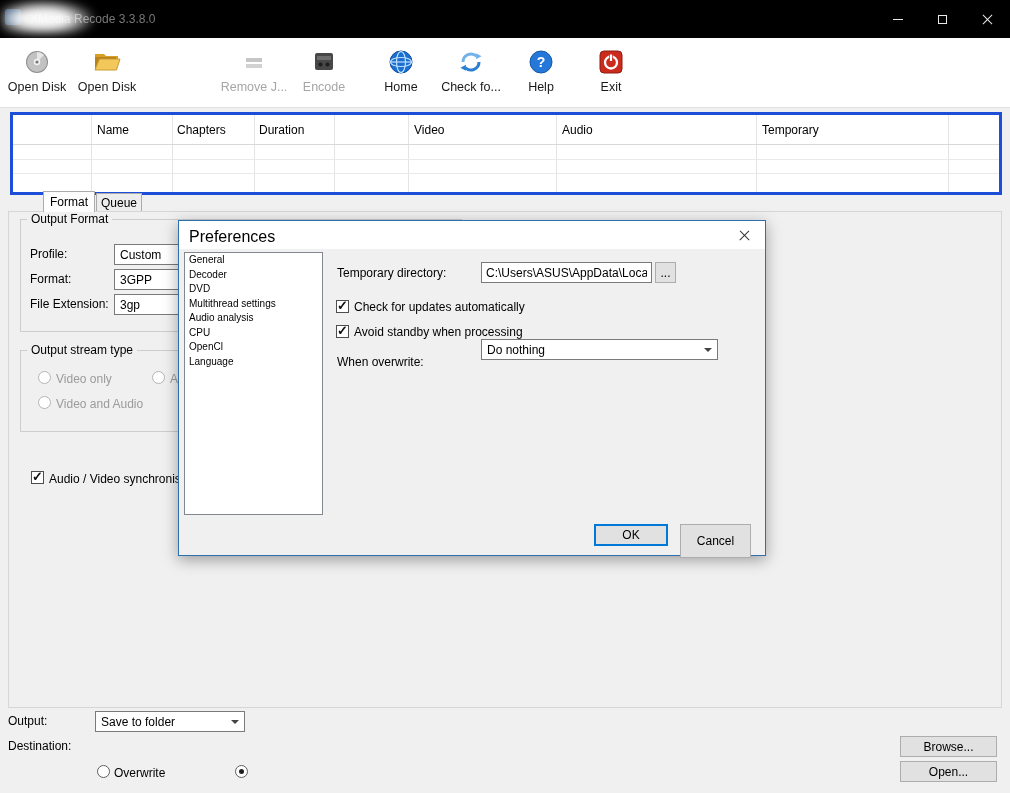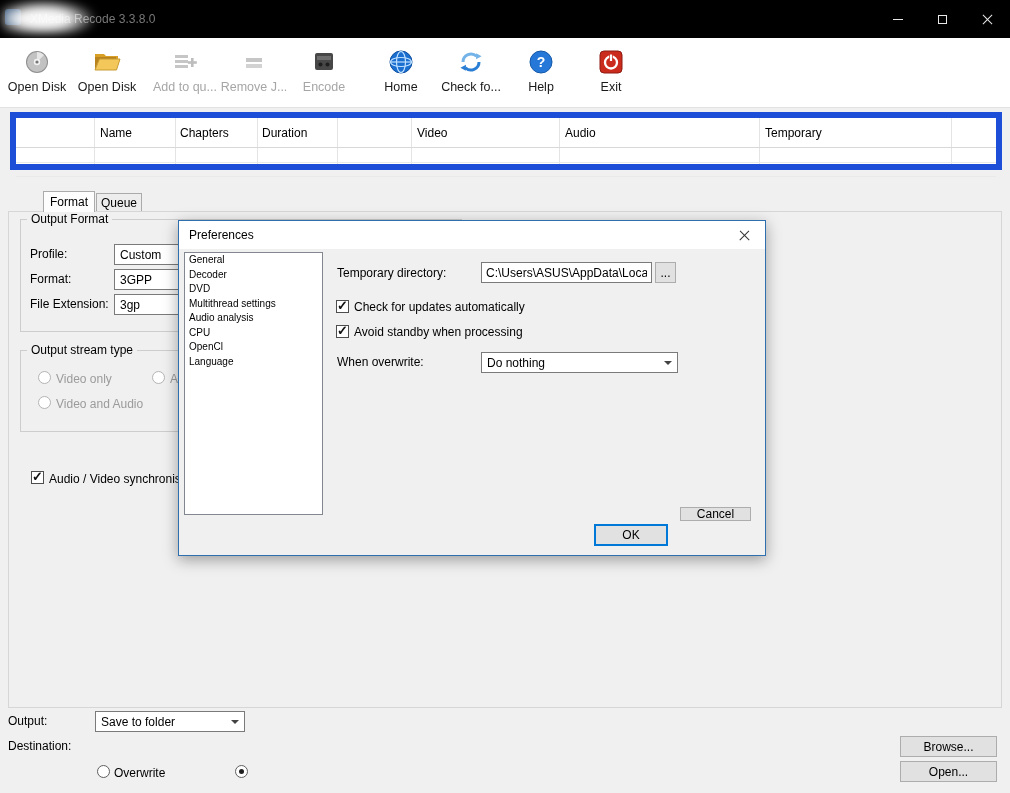--- a/index.html
+++ b/index.html
@@ -28,21 +28,21 @@
   .glyph-x::after  { transform: rotate(-45deg); }
 
   
   .toolbar { position:absolute; left:0; top:38px; width:1010px; height:70px; background:#fff; border-bottom:1px solid #e2e2e2; }
   .tb-btn { position:absolute; top:8px; height:56px; text-align:center; cursor:default; }
   .tb-icon { height:32px; display:flex; align-items:center; justify-content:center; }
   .tb-label { display:block; margin-top:2px; font-size:12.5px; color:#1a1a1a; white-space:nowrap; }
   .tb-btn.disabled .tb-label { color:#a6a6a6; }
 
   
-  .job-table { position:absolute; left:10px; top:112px; width:992px; height:58px; background:#fff; border:6px solid #1d4ed8; }
+  .job-table { position:absolute; left:10px; top:112px; width:992px; height:83px; background:#fff; border:3px solid #1d4ed8; }
   .jt-col { position:absolute; top:8px; font-size:12px; color:#000; white-space:nowrap; }
   .vline { position:absolute; top:0; bottom:0; width:1px; background:#e4e4e4; }
   .hline { position:absolute; left:0; right:0; height:1px; background:#e9e9e9; }
   .hline.strong { background:#d8d8d8; }
 
   
   .tab { position:absolute; display:flex; align-items:center; justify-content:center; border:1px solid #ababab; border-bottom:none; font-size:12px;margin-left:35px; }
   .tab.active { left:8px; top:191px; width:52px; height:21px; background:#fdfdfd; z-index:2; }
   .tab.inactive { left:61px; top:193px; width:46px; height:19px; background:#ededed; }
   .format-page { position:absolute; left:8px; top:211px; width:994px; height:497px; background:#f0f0f0; border:1px solid #d6d6d6; }
@@ -59,21 +59,21 @@
   .checkbox { position:absolute; width:13px; height:13px; background:#fff; border:1px solid #4d4d4d; }
   .checkbox.checked::after { content:"✓"; position:absolute; left:0px; top:-3px; font-size:13px; font-weight:bold; color:#111; }
   .radio { position:absolute; width:13px; height:13px; background:#fff; border:1px solid #5f5f5f; border-radius:50%; }
   .radio.disabled { border-color:#b4b4b4; }
   .radio.selected::after { content:""; position:absolute; left:3px; top:3px; width:5px; height:5px; border-radius:50%; background:#1f1f1f; }
 
   
   .dialog { position:absolute; left:178px; top:220px; width:588px; height:336px; background:#f0f0f0;
     border:1px solid #2f6fad; box-shadow:0 4px 14px rgba(0,0,0,0.35); z-index:10; }
   .dlg-titlebar { position:absolute; left:0; top:0; width:100%; height:28px; background:#fff; }
-  .dlg-title { position:absolute; left:10px; top:7px; font-size:12px; }
+  .dlg-title { position:absolute; left:10px; top:7px; font-size:16px; }
   .dlg-close { position:absolute; right:6px; top:0; width:30px; height:28px; display:flex; align-items:center; justify-content:center; }
   .glyph-x-dark { position:relative; width:11px; height:11px; display:block; }
   .glyph-x-dark::before, .glyph-x-dark::after { content:""; position:absolute; left:-1px; top:5px; width:13px; height:1.4px; background:#333; }
   .glyph-x-dark::before { transform:rotate(45deg); }
   .glyph-x-dark::after { transform:rotate(-45deg); }
   .dlg-list { position:absolute; left:5px; top:31px; width:139px; height:263px; background:#fff; border:1px solid #828790; overflow:hidden; }
   .list-item { padding:0 4px; line-height:14.5px; font-size:10px; white-space:nowrap; }
 </style>
 </head>
 <body>
@@ -110,32 +110,20 @@
     </div>
     <div class="tb-btn" style="left:74px;width:66px">
       <span class="tb-icon">
         <svg width="28" height="24" viewBox="0 0 28 24">
             <path d="M2 4h9l2 2h12v5H2z" fill="#d99f27"></path>
             <path d="M2 20V7h21v3H6z" fill="#b8831c"></path>
             <path d="M6.5 9H27l-3.5 11H2z" fill="#f3c75a" stroke="#c79b33"></path>
           </svg>
       </span>
       <span class="tb-label">Open Disk</span>
-    </div>
-    <div class="tb-btn disabled" style="left:150px;width:70px">
-      <span class="tb-icon">
-        <svg width="26" height="24" viewBox="0 0 26 24">
-            <rect x="3" y="5" width="13" height="3" fill="#c6c6c6"></rect>
-            <rect x="3" y="10" width="13" height="3" fill="#c6c6c6"></rect>
-            <rect x="3" y="15" width="13" height="3" fill="#c6c6c6"></rect>
-            <rect x="19" y="8" width="2.6" height="9" fill="#bdbdbd"></rect>
-            <rect x="15.8" y="11.2" width="9" height="2.6" fill="#bdbdbd"></rect>
-          </svg>
-      </span>
-      <span class="tb-label">Add to qu...</span>
     </div>
     <div class="tb-btn disabled" style="left:218px;width:72px">
       <span class="tb-icon">
         <svg width="26" height="24" viewBox="0 0 26 24">
             <rect x="5" y="8" width="16" height="4" fill="#c6c6c6"></rect>
             <rect x="5" y="14" width="16" height="4" fill="#d2d2d2"></rect>
           </svg>
       </span>
       <span class="tb-label">Remove J...</span>
     </div>
@@ -282,29 +270,29 @@
       <span>...</span>
     </div>
 
     <span class="checkbox checked" style="left:157px;top:79px"></span>
     <span class="lbl" style="left:175px;top:79px">Check for updates automatically</span>
 
     <span class="checkbox checked" style="left:157px;top:104px"></span>
     <span class="lbl" style="left:175px;top:104px">Avoid standby when processing</span>
 
     <span class="lbl" style="left:158px;top:134px">When overwrite:</span>
-    <div class="combo" style="left:302px;top:131px;width:197px">
+    <div class="combo" style="left:302px;top:118px;width:237px">
       <span class="combo-val">Do nothing</span>
       <span class="combo-arrow"></span>
     </div>
 
     <div class="btn default" style="left:415px;top:303px;width:74px;height:22px">
       <span>OK</span>
     </div>
-    <div class="btn" style="left:501px;top:286px;width:71px;height:14px">
+    <div class="btn" style="left:501px;top:303px;width:71px;height:34px">
       <span>Cancel</span>
     </div>
   </div>
 
   <span class="lbl" style="left:8px;top:714px">Output:</span>
   <div class="combo" style="left:95px;top:711px;width:150px">
     <span class="combo-val">Save to folder</span>
     <span class="combo-arrow"></span>
   </div>
 

